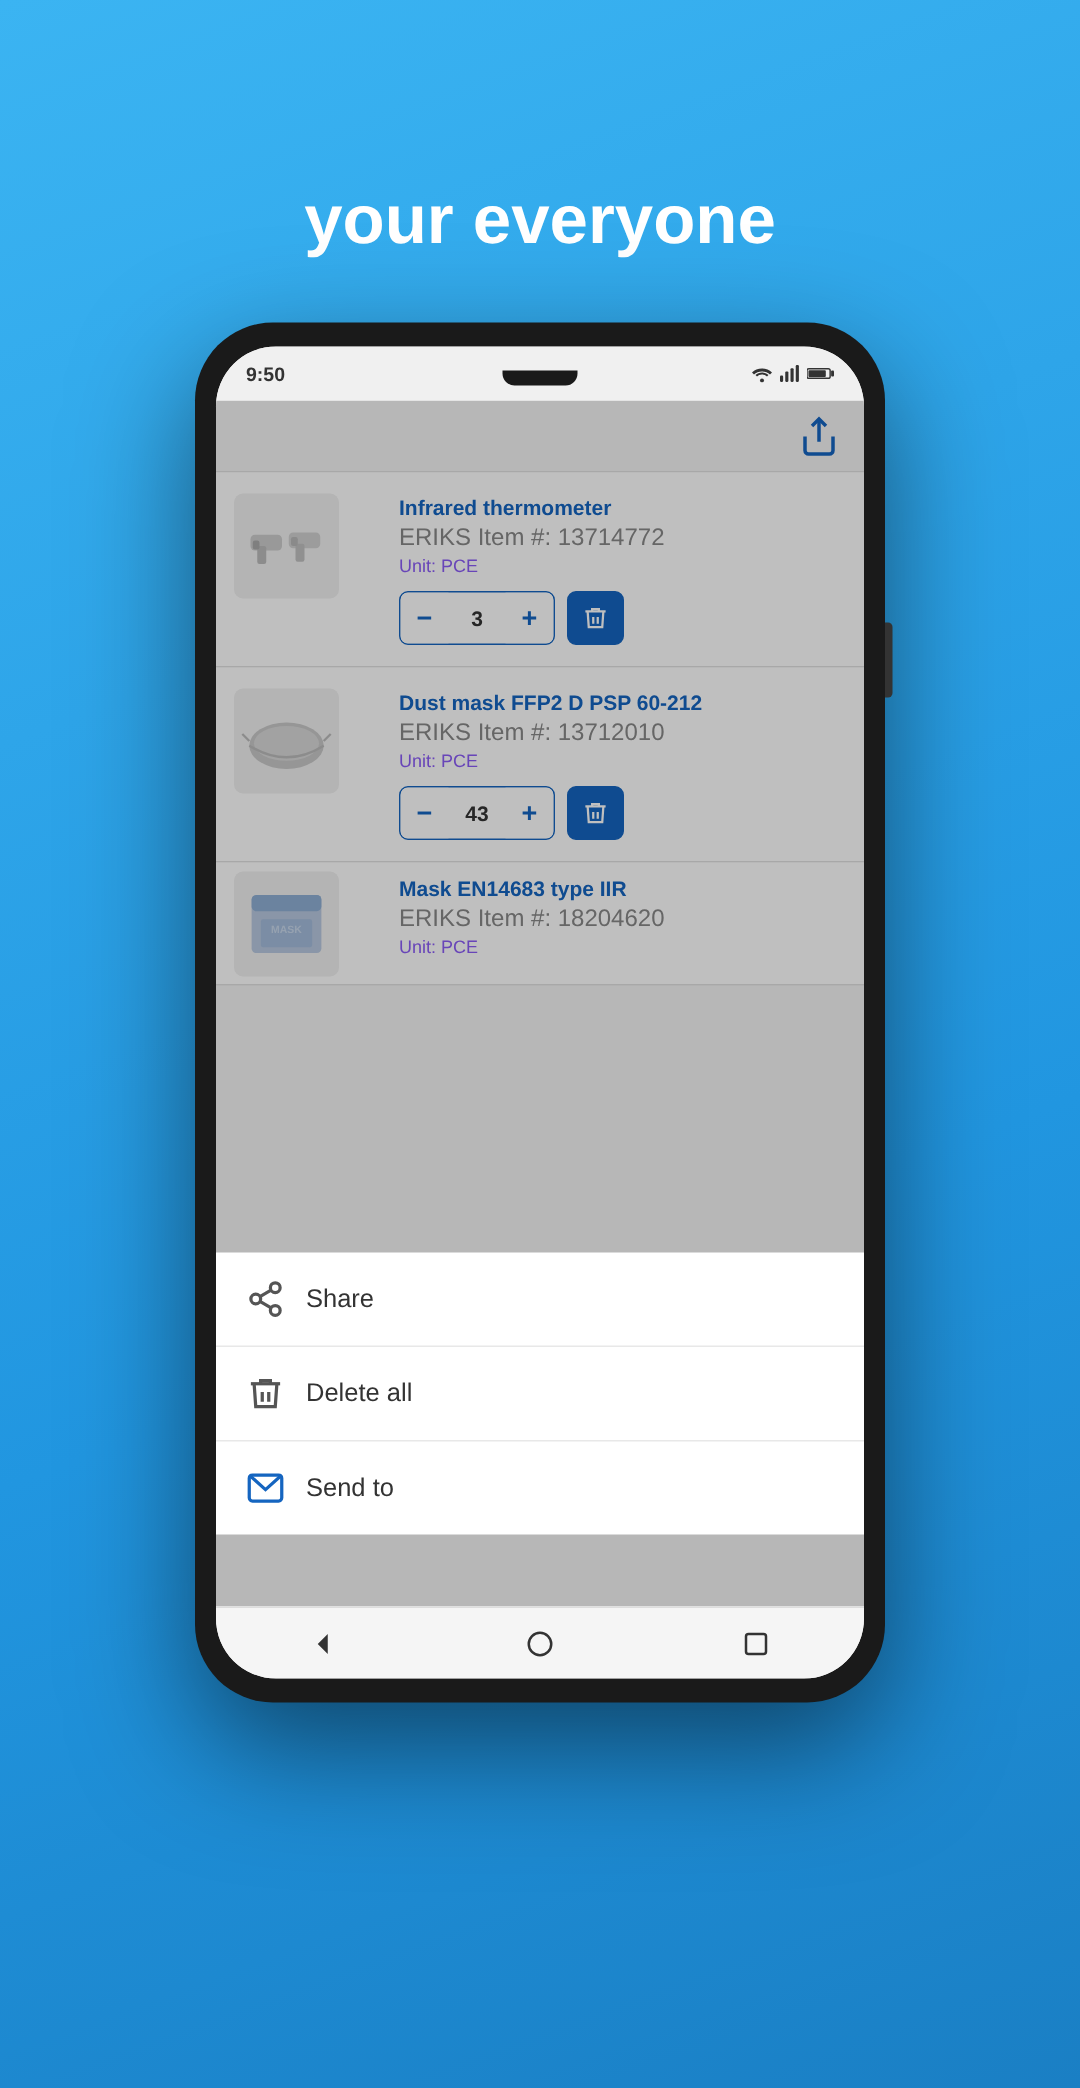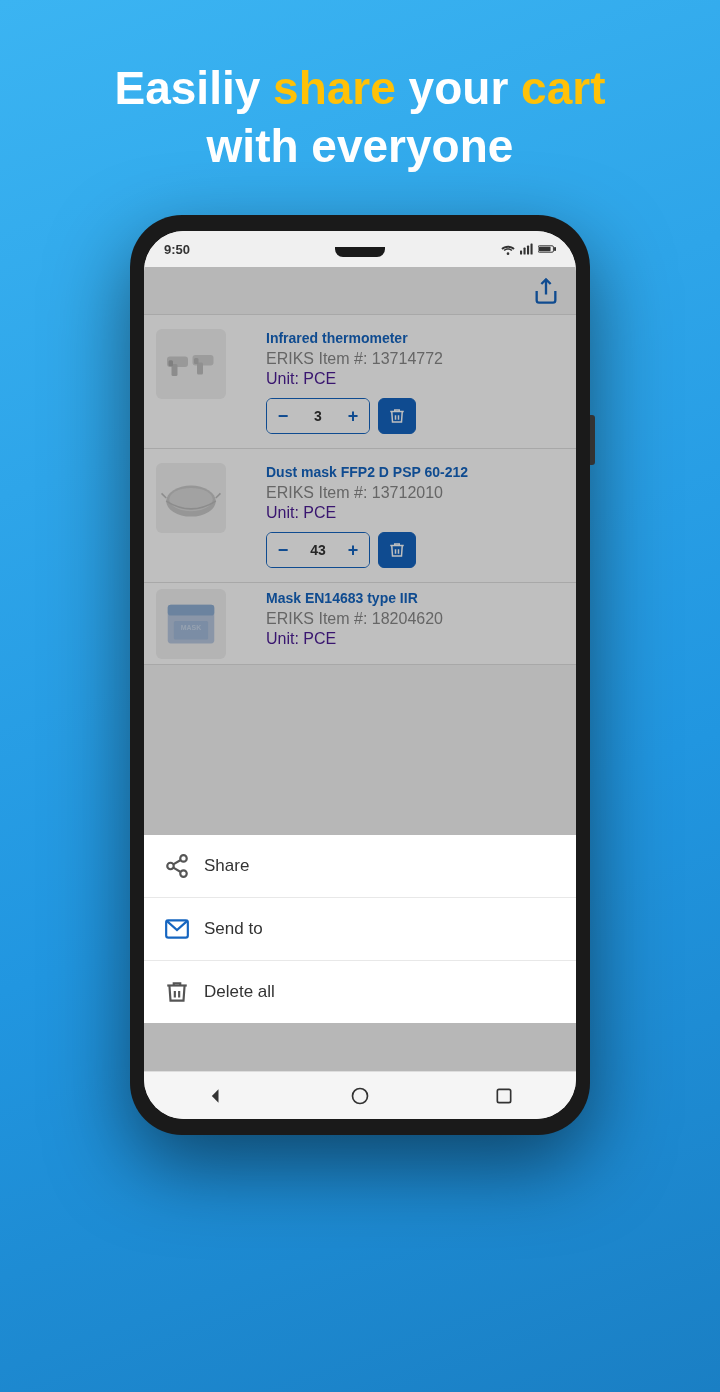--- a/index.html
+++ b/index.html
@@ -149,22 +149,22 @@
       margin-bottom: 3px;
     }
 
     .item-sku {
       color: #888;
       font-size: 16px;
       margin-bottom: 2px;
     }
 
     .item-unit {
-      color: #4c1d95;
-      font-size: 16px;
+      color: #8b5cf6;
+      font-size: 12px;
       margin-bottom: 10px;
     }
 
     .item-controls {
       display: flex;
       align-items: center;
       gap: 8px;
     }
 
     .qty-box {
@@ -281,25 +281,22 @@
       width: 5px;
       height: 50px;
       background: #333;
       border-radius: 0 3px 3px 0;
     }
   </style>
 </head>
 <body>
 
 <div class="hero-title">
-  <span>
-    <span>Easiliy </span><span class="highlight-orange">share</span><span> your </span><span class="highlight-orange">cart</span>
-  </span>
   <br>
-  <span>with everyone</span>
+  <span>your everyone</span>
 </div>
 
 <div class="phone-wrapper">
   <div class="phone-frame"></div>
   <div class="side-btn-right"></div>
 
   <div class="phone-screen">
 
     <div class="phone-notch-bar">
       <span class="notch-time">9:50</span>
@@ -430,35 +427,35 @@
           <svg class="menu-item-icon" viewBox="0 0 24 24" fill="none" stroke="#555" stroke-width="2">
             <circle cx="18" cy="5" r="3"></circle>
             <circle cx="6" cy="12" r="3"></circle>
             <circle cx="18" cy="19" r="3"></circle>
             <line x1="8.59" y1="13.51" x2="15.42" y2="17.49"></line>
             <line x1="15.41" y1="6.51" x2="8.59" y2="10.49"></line>
           </svg>
           <span class="menu-item-label">Share</span>
         </div>
         <div class="menu-item">
-          <svg class="menu-item-icon" viewBox="0 0 24 24" fill="none" stroke="#1565C0" stroke-width="2">
-            <rect x="2" y="4" width="20" height="16" rx="2"></rect>
-            <polyline points="2,4 12,13 22,4"></polyline>
-          </svg>
-          <span class="menu-item-label">Send to</span>
-        </div>
-        <div class="menu-item">
           <svg class="menu-item-icon" viewBox="0 0 24 24" fill="none" stroke="#555" stroke-width="2">
             <polyline points="3 6 5 6 21 6"></polyline>
             <path d="M19 6l-1 14H6L5 6"></path>
             <path d="M10 11v6M14 11v6"></path>
             <path d="M9 6V4h6v2"></path>
           </svg>
           <span class="menu-item-label">Delete all</span>
         </div>
+        <div class="menu-item">
+          <svg class="menu-item-icon" viewBox="0 0 24 24" fill="none" stroke="#1565C0" stroke-width="2">
+            <rect x="2" y="4" width="20" height="16" rx="2"></rect>
+            <polyline points="2,4 12,13 22,4"></polyline>
+          </svg>
+          <span class="menu-item-label">Send to</span>
+        </div>
       </div>
     </div>
 
     <div class="phone-bottom-nav">
       <div class="nav-btn">
         <svg width="20" height="20" viewBox="0 0 24 24" fill="#333">
           <polygon points="15,4 7,12 15,20"></polygon>
         </svg>
       </div>
       <div class="nav-btn">

